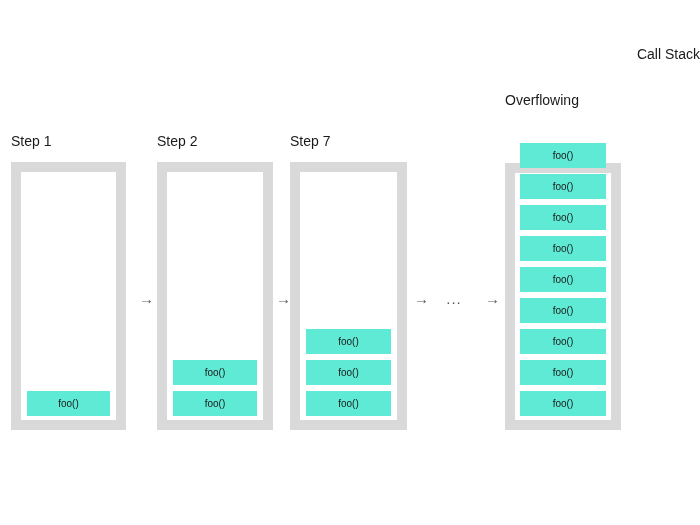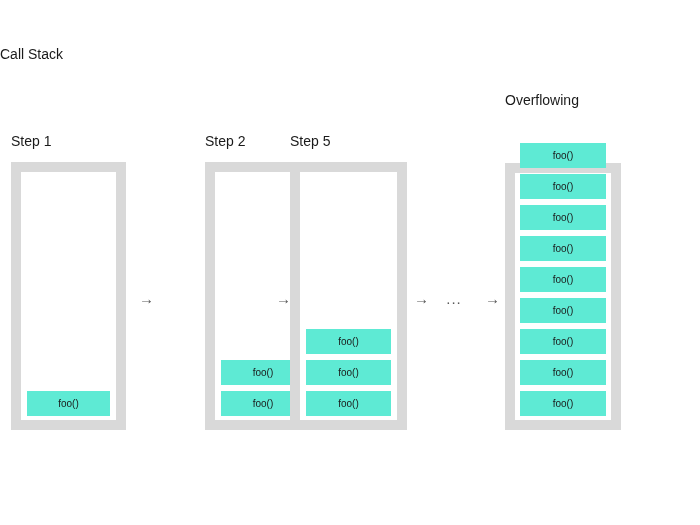--- a/index.html
+++ b/index.html
@@ -20,21 +20,21 @@
     position: absolute;
     inset: 0;
   }
 
   
   .diagram-title {
     position: absolute;
     left: 0;
     top: 46px;
     width: 700px;
-    text-align: left;
+    text-align: right;
     font-size: 14px;
     color: #1a1a1a;
     white-space: nowrap;
   }
 
   
   .column {
     position: absolute;
     top: 0;
     height: 525px;
@@ -134,36 +134,36 @@
       <div class="stack-inner">
         <div class="frames">
           <div class="frame" style="width:83px;">foo()</div>
         </div>
       </div>
     </div>
   </div>
 
   <div class="arrow" style="left:136px; top:291px; width:21px;">→</div>
 
-  <div class="column" style="left:157px; width:116px;margin-left:48px;">
+  <div class="column" style="left:157px; width:116px;">
     <div class="column-label" style="top:133px;">Step 2</div>
     <div class="stack-box" style="left:0; top:162px; width:116px; height:268px;">
       <div class="stack-inner">
         <div class="frames">
           <div class="frame" style="width:84px;">foo()</div>
           <div class="frame" style="width:84px;">foo()</div>
         </div>
       </div>
     </div>
   </div>
 
   <div class="arrow" style="left:273px; top:291px; width:21px;">→</div>
 
   <div class="column" style="left:290px; width:117px;">
-    <div class="column-label" style="top:133px;">Step 5</div>
+    <div class="column-label" style="top:133px;">Step 7</div>
     <div class="stack-box" style="left:0; top:162px; width:117px; height:268px;">
       <div class="stack-inner">
         <div class="frames">
           <div class="frame" style="width:85px;">foo()</div>
           <div class="frame" style="width:85px;">foo()</div>
           <div class="frame" style="width:85px;">foo()</div>
         </div>
       </div>
     </div>
   </div>

